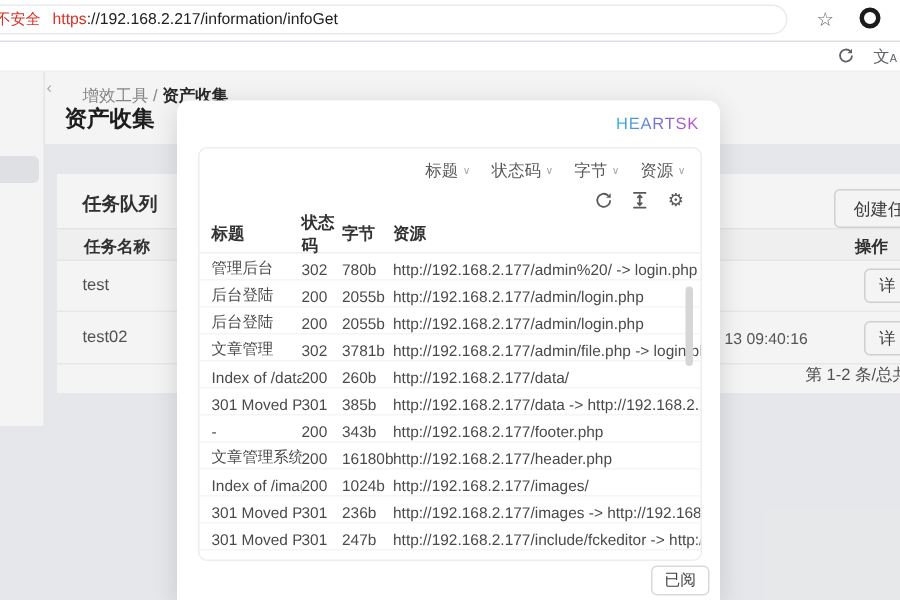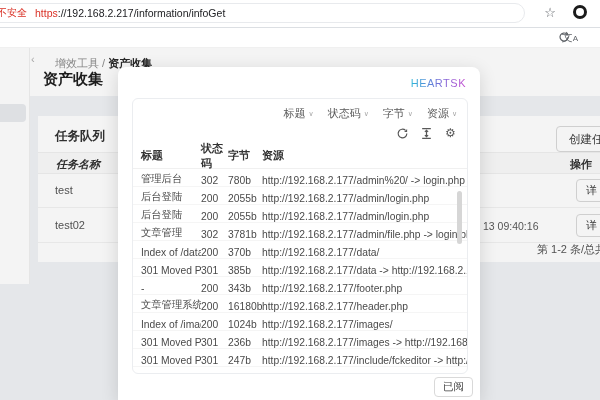--- a/index.html
+++ b/index.html
@@ -17,40 +17,40 @@
   .sec-label { margin-left:26px; font-size:10px; color:#d93025; white-space:nowrap; }
   .url-text { margin-left:8px; font-size:10.5px; white-space:nowrap; color:#202124; }
   .url-scheme { color:#d93025; }
   .star { position:absolute; right:44px; top:5px; font-size:13px; color:#5f6368; line-height:15px; }
   .avatar { position:absolute; right:13px; top:5px; width:14px; height:14px; border-radius:50%;
     border:3.5px solid #1b1b1b; background:#fff; }
   
   .app-bar { position:absolute; top:26px; left:0; width:600px; height:22px;
     background:#fff; border-bottom:1px solid #f0f0f0; z-index:6; }
   .app-bar .reload { position:absolute; right:30px; top:5px; width:12px; height:12px; color:#5f6368; }
-  .app-bar .translate { position:absolute; right:22px; top:4px; font-size:11px; color:#5f6368; }
+  .app-bar .translate { position:absolute; right:2px; top:4px; font-size:11px; color:#5f6368;font-family:Liberation Mono, monospace; }
   .app-bar .translate small { font-size:8px; }
   
   .bg { position:absolute; inset:0; z-index:1; }
   .page-header { position:absolute; top:48px; left:0; width:600px; height:48px; background:#fff; }
   .sidebar { position:absolute; top:48px; left:0; width:30px; height:236px; background:#fff;
     border-right:1px solid #f0f0f0; }
   .side-pill { position:absolute; top:56px; left:-8px; width:34px; height:18px; background:#e9ebee; border-radius:4px; }
   .collapse { position:absolute; left:31px; top:53px; font-size:11px; color:#b0b0b0; }
   .breadcrumb { position:absolute; left:55px; top:56px; font-size:11px; color:#8c8c8c; white-space:nowrap; }
   .breadcrumb b { color:#2b2b2b; font-weight:600; }
   .page-title { position:absolute; left:43px; top:70px; font-size:15px; font-weight:700; color:#1f1f1f; }
   .card { position:absolute; top:116px; left:38px; width:562px; height:146px; background:#fff; }
   .card-title { position:absolute; left:17px; top:12px; font-size:12.5px; font-weight:600; color:#333; }
   .btn { background:#fff; border:1px solid #d9d9d9; border-radius:4px; color:#404040;
     font-family:"Liberation Sans",sans-serif; white-space:nowrap; }
   .create-btn { position:absolute; left:518px; top:10px; height:26px; padding:0 12px; font-size:11.5px; }
   .task-head { position:absolute; left:0; top:36px; width:562px; height:22px; background:#fafafa;
     border-top:1px solid #f0f0f0; border-bottom:1px solid #f0f0f0; }
-  .task-head .c-name { position:absolute; left:18px; top:4px; font-size:11px; font-weight:600; color:#333;font-style:italic; }
+  .task-head .c-name { position:absolute; left:18px; top:4px; font-size:11px; font-weight:600; color:#333; }
   .task-head .c-action { position:absolute; left:532px; top:4px; font-size:11px; font-weight:600; color:#333; }
   .task-row { position:absolute; left:0; width:562px; height:34px; border-bottom:1px solid #f2f2f2; }
   .task-row .t-name { position:absolute; left:17px; top:10px; font-size:11px; color:#555; }
   .detail-btn { position:absolute; left:538px; top:5px; height:23px; padding:0 9px; font-size:11px; }
   .time-frag { position:absolute; left:445px; top:11px; font-size:10.5px; color:#595959; white-space:nowrap; }
   .pagination { position:absolute; left:499px; top:126px; font-size:11px; color:#555; white-space:nowrap; }
   
   .mask { position:absolute; left:0; top:48px; width:600px; height:352px;
     background:rgba(0,0,0,0.045); z-index:5; }
   
@@ -196,21 +196,21 @@
         <div class="scan-row">
           <span class="cell-title">文章管理</span>
           <span class="cell-status">302</span>
           <span class="cell-bytes">3781b</span>
           <span class="cell-res">http://192.168.2.177/admin/file.php -&gt; login.php</span>
         </div>
 
         <div class="scan-row">
           <span class="cell-title">Index of /data</span>
           <span class="cell-status">200</span>
-          <span class="cell-bytes">370b</span>
+          <span class="cell-bytes">260b</span>
           <span class="cell-res">http://192.168.2.177/data/</span>
         </div>
 
         <div class="scan-row">
           <span class="cell-title">301 Moved Perma...</span>
           <span class="cell-status">301</span>
           <span class="cell-bytes">385b</span>
           <span class="cell-res">http://192.168.2.177/data -&gt; http://192.168.2.177/data/</span>
         </div>
 

